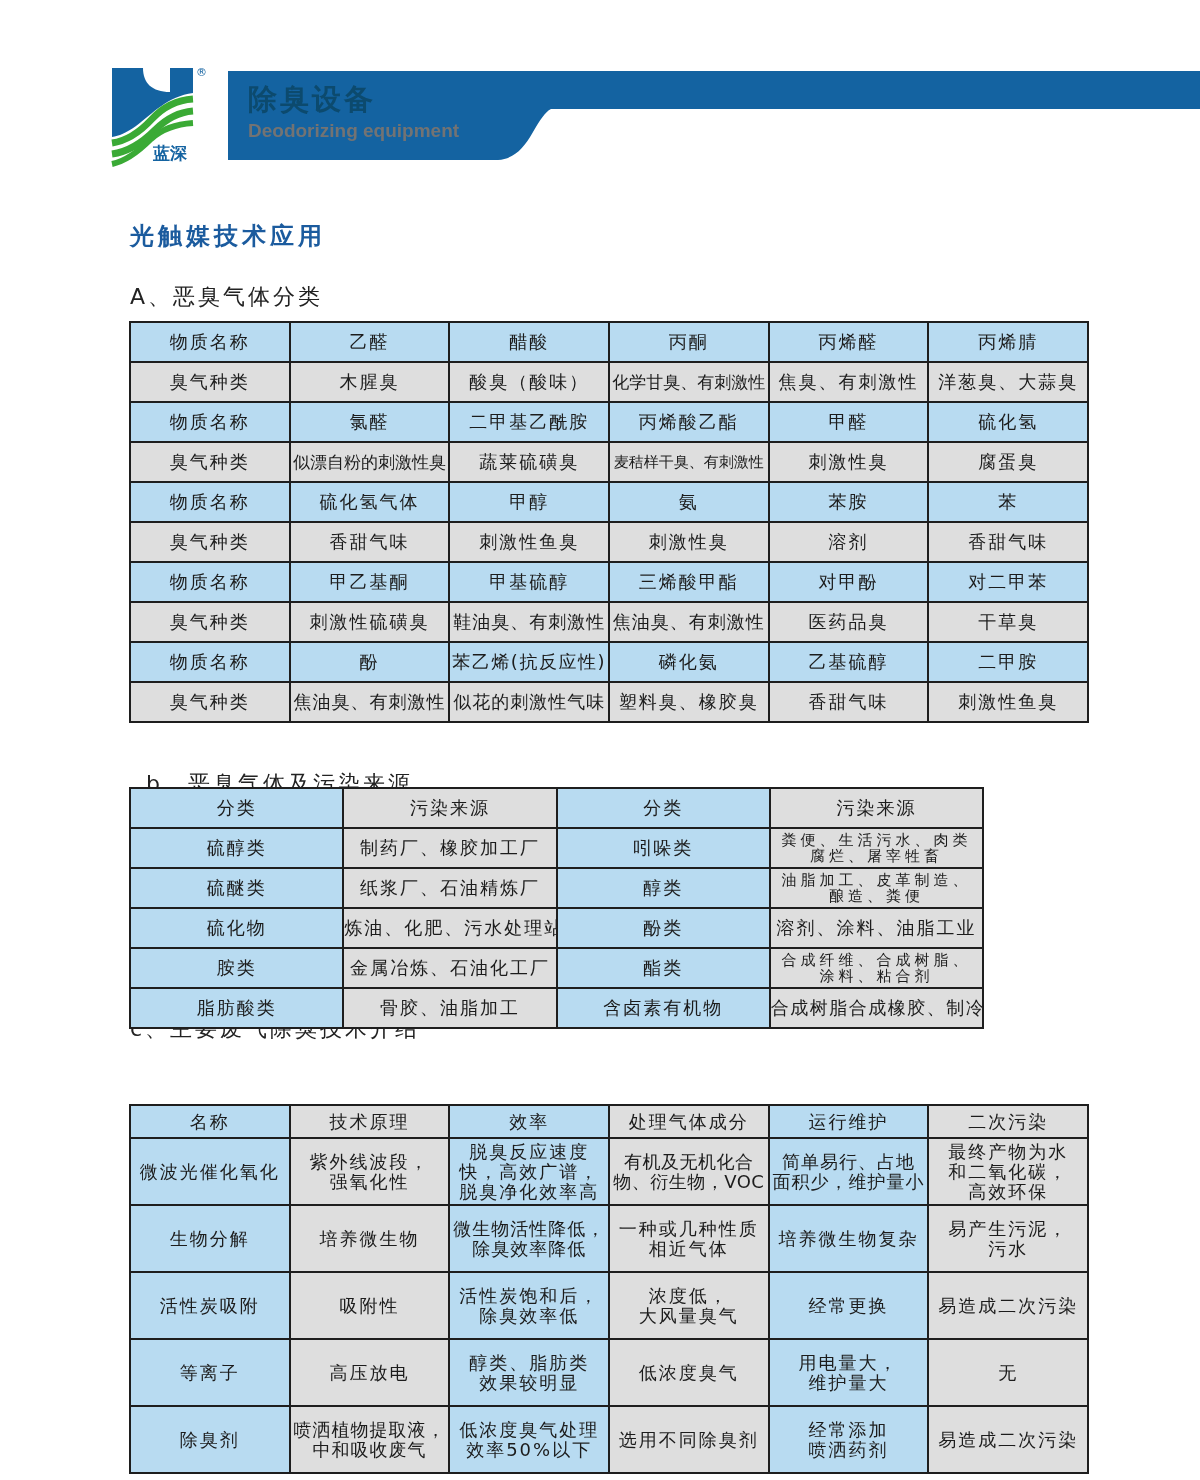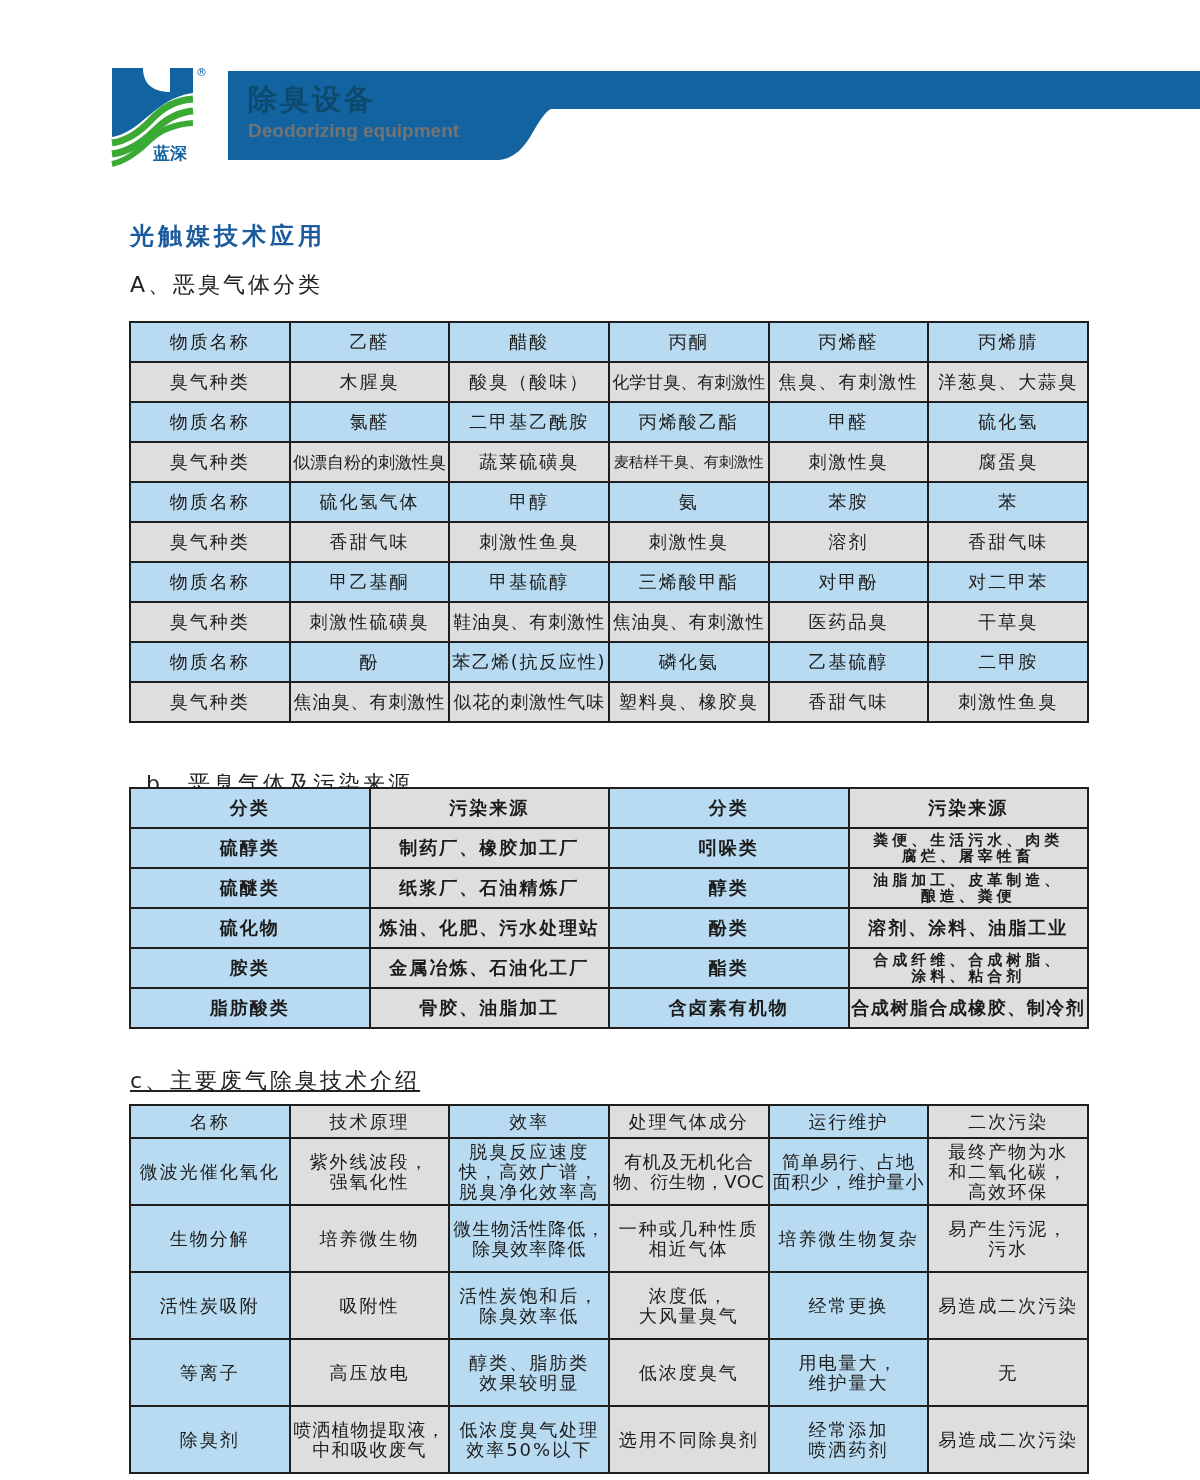--- a/index.html
+++ b/index.html
@@ -17,40 +17,40 @@
       font-family:"DejaVu Sans","Liberation Sans",sans-serif;color:var(--text);
     }
     .abs{position:absolute;}
     #brand-svg{position:absolute;left:0;top:0;}
     .reg-mark{left:196px;top:66px;font-size:11px;color:var(--banner-blue);font-family:"DejaVu Sans",sans-serif;}
     .brand-name{left:153px;top:143px;font-size:17px;font-weight:bold;color:var(--banner-blue);letter-spacing:0px;line-height:20px;}
     .banner-title-cn{left:248px;top:81px;font-size:29px;font-weight:bold;color:#0c4a6e;letter-spacing:3px;line-height:36px;}
     .banner-title-en{left:248px;top:119px;font-size:19px;font-weight:bold;color:#737373;line-height:24px;font-family:"Liberation Sans",sans-serif;}
     .section-title{left:130px;top:220px;font-size:24px;font-weight:bold;color:var(--title-blue);letter-spacing:4px;line-height:32px;}
     .sub-title{left:130px;font-size:22px;color:#222;letter-spacing:3px;line-height:30px;}
-    #title-a{top:270px;}
+    #title-a{top:282px;}
     #title-b{top:753px;}
-    #title-c{top:1066px;text-decoration:underline;}
+    #title-c{top:1014px;}
 
     table.grid{
       position:absolute;left:129px;border-collapse:collapse;table-layout:fixed;
     }
     table.grid td{
       border:2px solid var(--border);padding:0;text-align:center;vertical-align:middle;
       overflow:hidden;
     }
     td.blue{background:var(--cell-blue);}
     td.gray{background:var(--cell-gray);}
     .ct{display:inline-block;white-space:pre;color:#1c1c1c;}
 
     #table-a{top:321px;width:960px;}
     #table-a td{height:38px;}
     #table-a .ct{font-size:18px;letter-spacing:2px;line-height:22px;}
 
-    #table-b{top:787px;width:960px;font-weight:bold;}
+    #table-b{top:787px;width:855px;}
     #table-b td{height:38px;}
     #table-b .ct{font-size:18px;letter-spacing:2px;line-height:22px;}
     #table-b .ct.two{font-size:15px;letter-spacing:4px;line-height:16px;}
 
     #table-c{top:1104px;width:960px;}
     #table-c tr.head td{height:31px;}
     #table-c tr.body td{height:65px;}
     #table-c .ct{font-size:18px;letter-spacing:2px;line-height:20px;}
   </style>
 </head>

